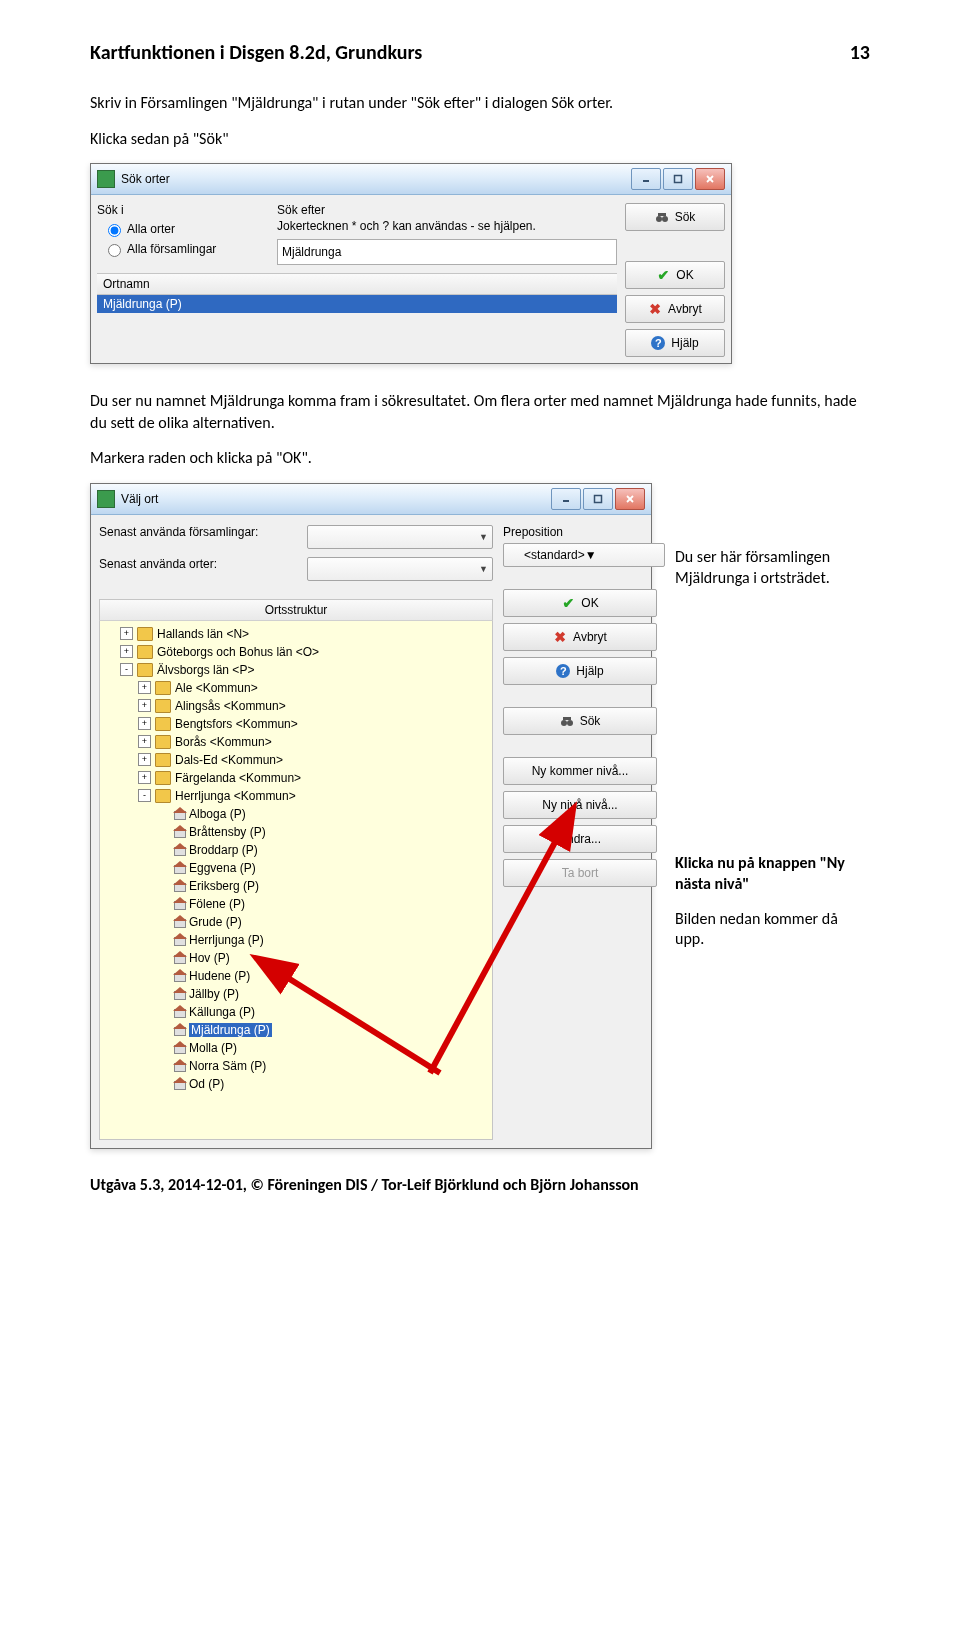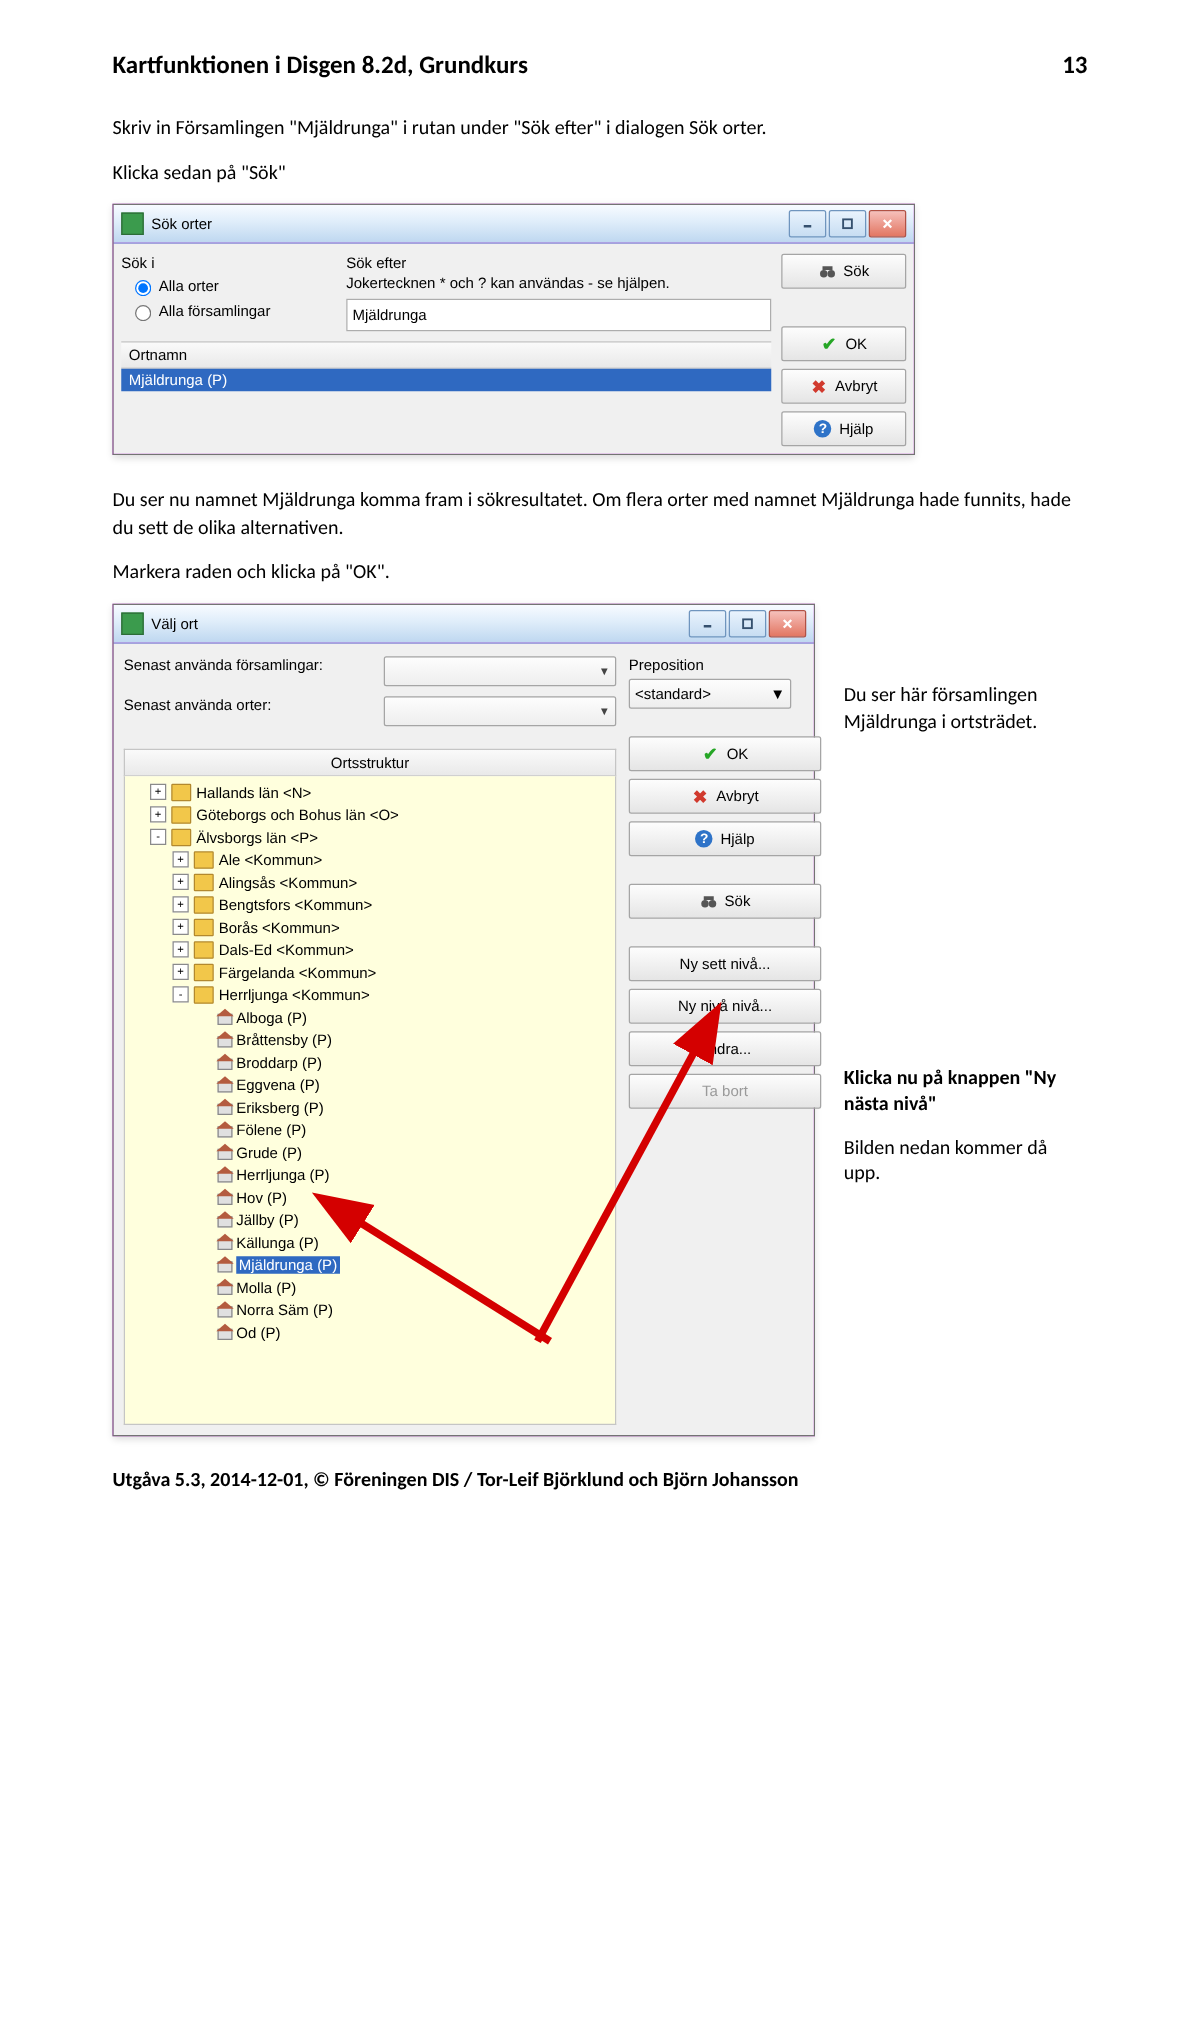--- a/index.html
+++ b/index.html
@@ -94,21 +94,21 @@
   .dlg2-right { width:140px; padding-left:10px; display:flex; flex-direction:column; }
   .field-row { display:flex; align-items:flex-start; margin-bottom:8px;gap:28px; }
   .field-row label { width:180px; }
   .combo {
     flex:1; height:22px; background:linear-gradient(#fdfdfd,#eee); border:1px solid #a5a5a5; border-radius:2px;
     display:flex; align-items:center; justify-content:space-between; padding:0 4px;
   }
   .combo .arrow { font-size:9px; color:#444; }
   .prep-group { margin-bottom:22px; }
   .prep-group .label { margin-bottom:4px; }
-  .prep-combo { width:120px; height:22px; background:linear-gradient(#fdfdfd,#eee); border:1px solid #a5a5a5; border-radius:2px; display:flex; align-items:center; justify-content:space-between; padding:0 4px;}
+  .prep-combo { width:120px; height:22px; background:linear-gradient(#fdfdfd,#eee); border:1px solid #a5a5a5; border-radius:2px; display:flex; align-items:center; justify-content:flex-start; padding:0 20px;}
   .tree-wrap { border:0; }
   .tree-header {
     text-align:center; background:linear-gradient(#fafafa,#e9e9e9);
     border:1px solid #c5c5c5; border-bottom:1px solid #d0d0d0; height:20px; line-height:20px;
   }
   .tree {
     background:#ffffdd; border:1px solid #c5c5c5; border-top:none;
     padding:4px 2px 4px 2px; height:510px; overflow:hidden; position:relative;
     font-size:12px;
   }
@@ -374,20 +374,25 @@
                   <span class="label">Herrljunga (P)</span>
                 </div>
                 <div class="node pad3">
                   <span class="toggle empty"></span>
                   <span class="house"></span>
                   <span class="label">Hov (P)</span>
                 </div>
                 <div class="node pad3">
                   <span class="toggle empty"></span>
                   <span class="house"></span>
+                  <span class="label">Hudene (P)</span>
+                </div>
+                <div class="node pad3">
+                  <span class="toggle empty"></span>
+                  <span class="house"></span>
                   <span class="label">Jällby (P)</span>
                 </div>
                 <div class="node pad3">
                   <span class="toggle empty"></span>
                   <span class="house"></span>
                   <span class="label">Källunga (P)</span>
                 </div>
                 <div class="node pad3 sel">
                   <span class="toggle empty"></span>
                   <span class="house"></span>
@@ -439,21 +444,21 @@
                 <svg class="binoc" viewBox="0 0 14 14">
                   <circle cx="4" cy="9" r="3" fill="#555"></circle>
                   <circle cx="10" cy="9" r="3" fill="#555"></circle>
                   <rect x="3" y="3" width="8" height="3" fill="#555"></rect>
                 </svg>
               </span>
             <span>Sök</span>
           </div>
           <div class="rgap-big"></div>
           <div class="btn wide">
-              <span>Ny sett nivå...</span>
+              <span>Ny kommer nivå...</span>
             </div>
           <div class="rgap"></div>
           <div class="btn wide">
               <span>Ny nivå nivå...</span>
             </div>
           <div class="rgap"></div>
           <div class="btn wide">
               <span>Ändra...</span>
             </div>
           <div class="rgap"></div>

